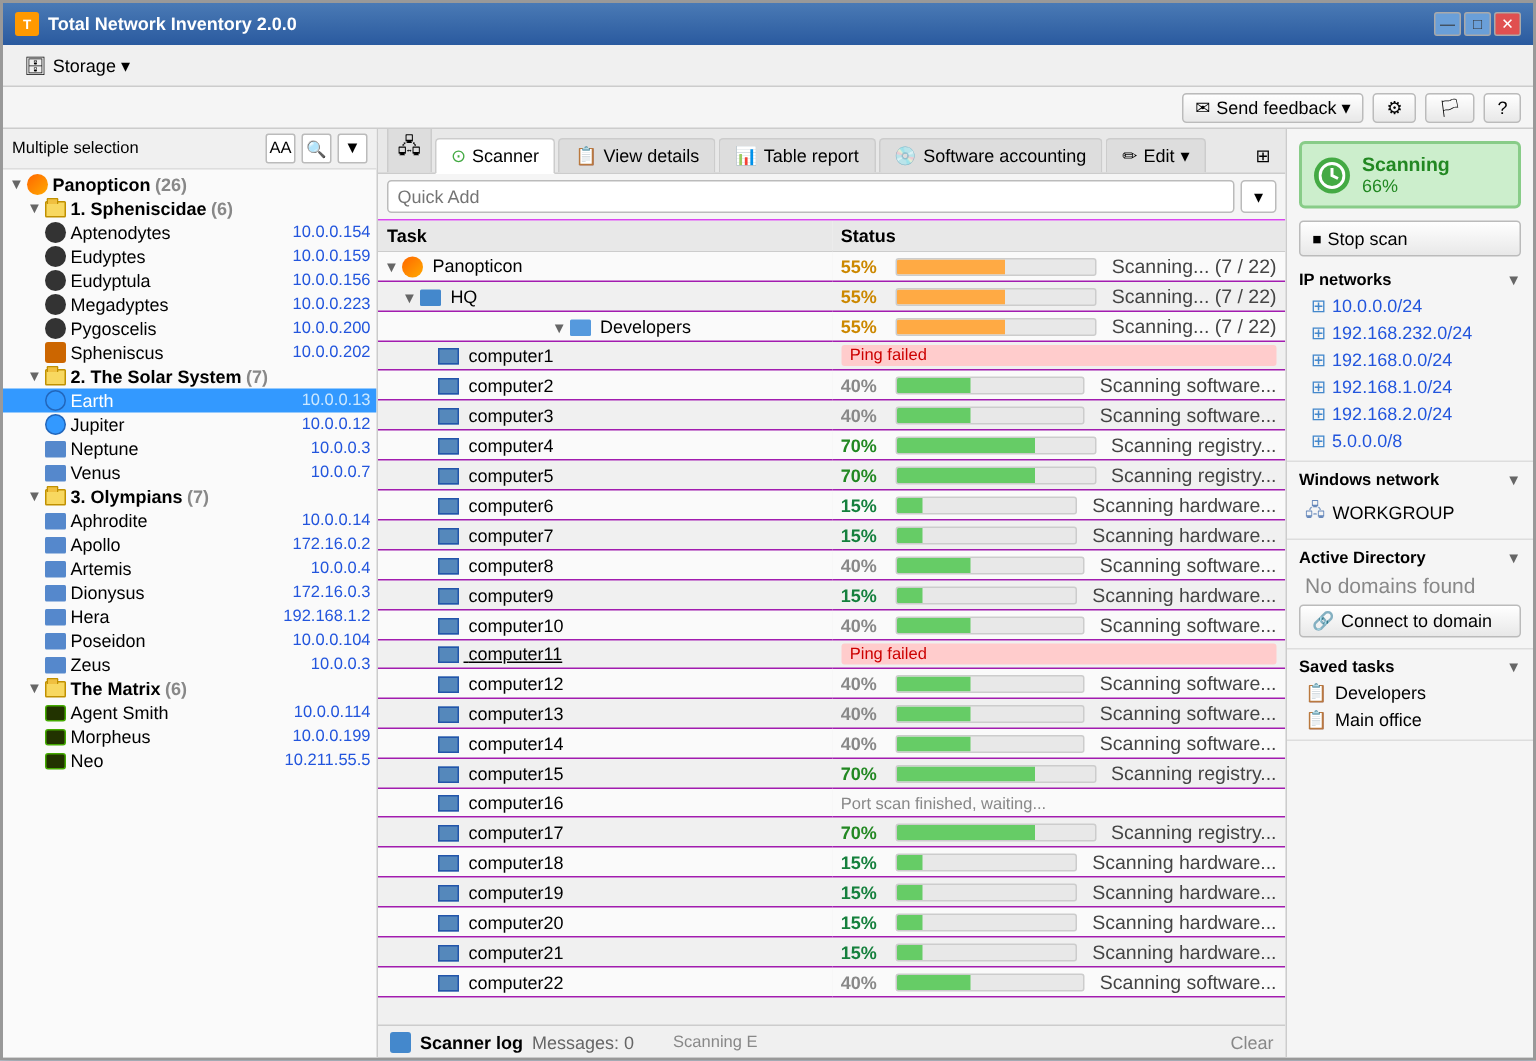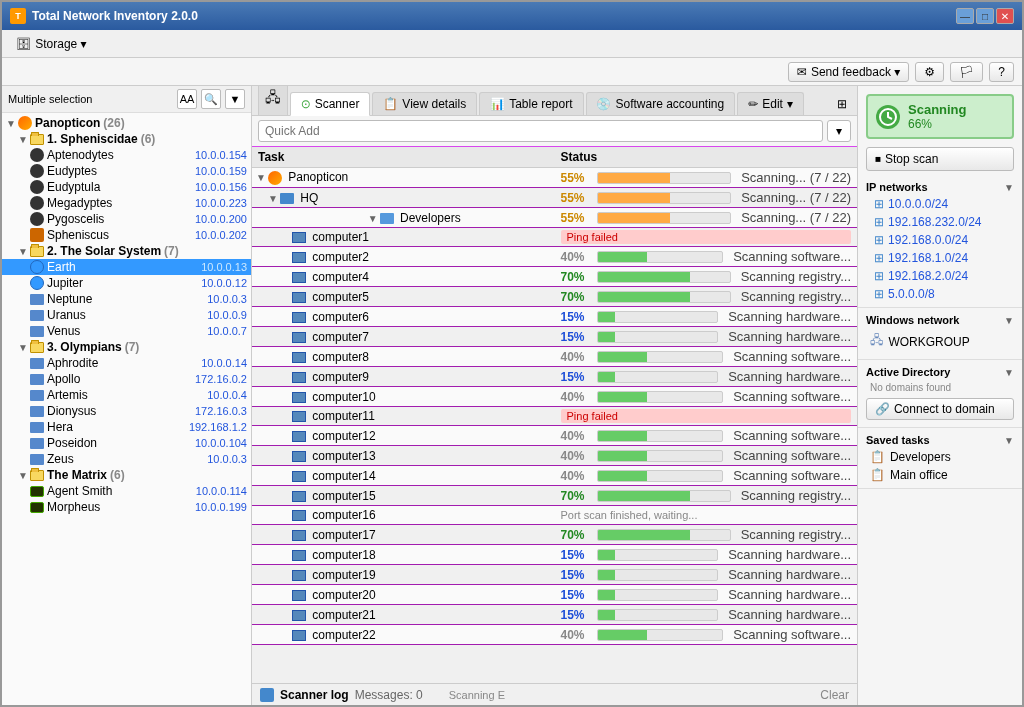--- a/index.html
+++ b/index.html
@@ -42,21 +42,21 @@
     .quick-add-btn { width: 24px; height: 22px; border: 1px solid #bbb; background: #fff; cursor: pointer; border-radius: 3px; display: flex; align-items: center; justify-content: center; }
     .scanner-table { flex: 1; overflow-y: auto; }
     table { width: 100%; border-collapse: collapse; }
     th { background: #e8e8e8; border-bottom: 1px solid #ccc; padding: 3px 6px; text-align: left; font-weight: bold; position: sticky; top: 0; }
     td { padding: 2px 6px; border-bottom: 1px solid #a21caf; margin-left: 41px; }
     .progress-cell { display: flex; align-items: center; gap: 6px; }
     .pct-label { font-weight: bold; min-width: 30px; }
     .pct-55 { color: #cc8800; }
     .pct-40 { color: #888; }
     .pct-70 { color: #228822; }
-    .pct-15 { color: #1d4ed8; }
+    .pct-15 { color: #15803d; }
     .progress-bar-wrap { flex: 1; height: 12px; background: #e8e8e8; border: 1px solid #ccc; border-radius: 2px; overflow: hidden; }
     .progress-bar-fill { height: 100%; }
     .fill-green { background: #66cc66; }
     .fill-orange { background: #ffaa44; }
     .progress-text { font-size: 13px; color: #444; padding-left: 4px; }
     .ping-failed { background: #ffcccc; color: #cc0000; padding: 1px 6px; border-radius: 2px; font-size: 11px; }
     .port-scan { color: #888; font-size: 11px; }
     .right-panel { width: 165px; border-left: 1px solid #ccc; background: #f5f5f5; display: flex; flex-direction: column; overflow-y: auto; }
     .scan-status-box { margin: 8px; background: #cceecc; border: 2px solid #88cc88; border-radius: 4px; padding: 6px 8px; display: flex; align-items: center; gap: 8px; }
     .scan-icon { width: 24px; height: 24px; background: #44aa44; border-radius: 50%; display: flex; align-items: center; justify-content: center; }
@@ -64,21 +64,21 @@
     .scan-title { font-weight: bold; font-size: 13px; color: #228822; }
     .scan-pct { font-size: 12px; color: #228822; }
     .stop-btn { margin: 0 8px 6px 8px; padding: 4px 8px; border: 1px solid #bbb; background: linear-gradient(to bottom, #fff, #e8e8e8); cursor: pointer; display: flex; align-items: center; gap: 4px; border-radius: 3px; }
     .section-title { padding: 6px 8px 2px 8px; font-weight: bold; color: #333; font-size: 11px; }
     .right-item { padding: 3px 8px; display: flex; align-items: center; gap: 5px; cursor: pointer; }
     .right-section { border-bottom: 1px solid #ddd; padding-bottom: 4px; margin-bottom: 2px; }
     .section-header { display: flex; align-items: center; justify-content: space-between; padding: 4px 8px 2px 8px; }
     .section-expand { color: #666; font-size: 10px; cursor: pointer; }
     .network-item { padding: 2px 8px 2px 16px; color: #2255dd; cursor: pointer; display: flex; align-items: center; gap: 4px; }
     .workgroup-item { padding: 3px 8px 3px 12px; display: flex; align-items: center; gap: 5px; cursor: pointer; }
-    .ad-note { padding: 2px 8px 2px 12px; color: #888; font-size: 10px; }
+    .ad-note { padding: 2px 8px 2px 12px; color: #888; font-size: 14px; }
     .connect-btn { margin: 3px 8px; padding: 3px 8px; border: 1px solid #bbb; background: linear-gradient(to bottom, #fff, #e8e8e8); cursor: pointer; display: flex; align-items: center; gap: 4px; border-radius: 3px; font-size: 11px; }
     .saved-item { padding: 2px 8px 2px 12px; display: flex; align-items: center; gap: 5px; cursor: pointer; }
     .status-bar { background: #f0f0f0; border-top: 1px solid #ccc; padding: 2px 8px; display: flex; align-items: center; gap: 6px; height: 22px; }
     .status-icon { width: 14px; height: 14px; background: #4488cc; border-radius: 2px; }
     .clear-btn { margin-left: auto; color: #888; cursor: pointer; }
     .panopticon-icon { display: inline-block; width: 14px; height: 14px; background: linear-gradient(135deg, #ff6600, #ffaa00); border-radius: 7px; margin-right: 3px; }
     .tree-group-row { font-weight: bold; }
     .icon-earth { background: #3399ff; border-radius: 50%; width: 14px; height: 14px; display: inline-block; margin-right: 3px; border: 1px solid #2266bb; }
     .icon-mars { background: #cc4422; border-radius: 50%; width: 14px; height: 14px; display: inline-block; margin-right: 3px; }
     .icon-blue-pc { background: #5588cc; width: 14px; height: 11px; display: inline-block; margin-right: 3px; border-radius: 1px; }
@@ -195,25 +195,20 @@
           <span>Jupiter</span>
           <span class="ip">10.0.0.12</span>
         </div>
         <div class="tree-item tree-indent2">
           <span class="icon-blue-pc"></span>
           <span>Neptune</span>
           <span class="ip">10.0.0.3</span>
         </div>
         <div class="tree-item tree-indent2">
           <span class="icon-blue-pc"></span>
-          <span>Uranus</span>
-          <span class="ip">10.0.0.9</span>
-        </div>
-        <div class="tree-item tree-indent2">
-          <span class="icon-blue-pc"></span>
           <span>Venus</span>
           <span class="ip">10.0.0.7</span>
         </div>
 
         <div class="tree-item tree-indent1 tree-group-row">
           <span class="arrow">▼</span>
           <span class="icon-folder open"></span>
           <span>3. Olympians</span>
           <span style="color:#888;margin-left:3px;">(7)</span>
         </div>
@@ -261,20 +256,25 @@
         </div>
         <div class="tree-item tree-indent2">
           <span class="icon-matrix"></span>
           <span>Agent Smith</span>
           <span class="ip">10.0.0.114</span>
         </div>
         <div class="tree-item tree-indent2">
           <span class="icon-matrix"></span>
           <span>Morpheus</span>
           <span class="ip">10.0.0.199</span>
+        </div>
+        <div class="tree-item tree-indent2">
+          <span class="icon-matrix"></span>
+          <span>Neo</span>
+          <span class="ip">10.211.55.5</span>
         </div>
       </div>
     </div>
 
     <div class="main-area">
 
       <div class="tabs-bar">
         <div class="tab" style="padding:4px 6px;">
           <span style="font-size:14px;">🖧</span>
         </div>
@@ -378,20 +378,35 @@
       <td>
         <div class="progress-cell">
           <span class="pct-label pct-40">40%</span>
           <div class="progress-bar-wrap">
             <div class="progress-bar-fill fill-green" style="width:40%;"></div>
           </div>
           <span class="progress-text">Scanning software...</span>
         </div>
       </td>
     </tr>
+              <tr>
+      <td style="padding-left:40px;">
+        <span style="display:inline-block;width:14px;height:11px;background:#5588bb;border:1px solid #2255aa;margin-right:3px;vertical-align:middle;"></span>
+        <span>computer3</span>
+      </td>
+      <td>
+        <div class="progress-cell">
+          <span class="pct-label pct-40">40%</span>
+          <div class="progress-bar-wrap">
+            <div class="progress-bar-fill fill-green" style="width:40%;"></div>
+          </div>
+          <span class="progress-text">Scanning software...</span>
+        </div>
+      </td>
+    </tr>
               <tr style="background: rgb(250, 250, 250);">
       <td style="padding-left:40px;">
         <span style="display:inline-block;width:14px;height:11px;background:#5588bb;border:1px solid #2255aa;margin-right:3px;vertical-align:middle;"></span>
         <span>computer4</span>
       </td>
       <td>
         <div class="progress-cell">
           <span class="pct-label pct-70">70%</span>
           <div class="progress-bar-wrap">
             <div class="progress-bar-fill fill-green" style="width:70%;"></div>
@@ -484,21 +499,21 @@
         <div class="progress-cell">
           <span class="pct-label pct-40">40%</span>
           <div class="progress-bar-wrap">
             <div class="progress-bar-fill fill-green" style="width:40%;"></div>
           </div>
           <span class="progress-text">Scanning software...</span>
         </div>
       </td>
     </tr>
               <tr>
-      <td style="padding-left:40px;">
+      <td style="padding-left:40px;text-decoration:underline;">
         <span style="display:inline-block;width:14px;height:11px;background:#5588bb;border:1px solid #2255aa;margin-right:3px;vertical-align:middle;"></span>
         <span>computer11</span>
       </td>
       <td>
                   <div class="ping-failed">Ping failed</div>
                 </td>
     </tr>
               <tr style="background: rgb(250, 250, 250);">
       <td style="padding-left:40px;">
         <span style="display:inline-block;width:14px;height:11px;background:#5588bb;border:1px solid #2255aa;margin-right:3px;vertical-align:middle;"></span>

